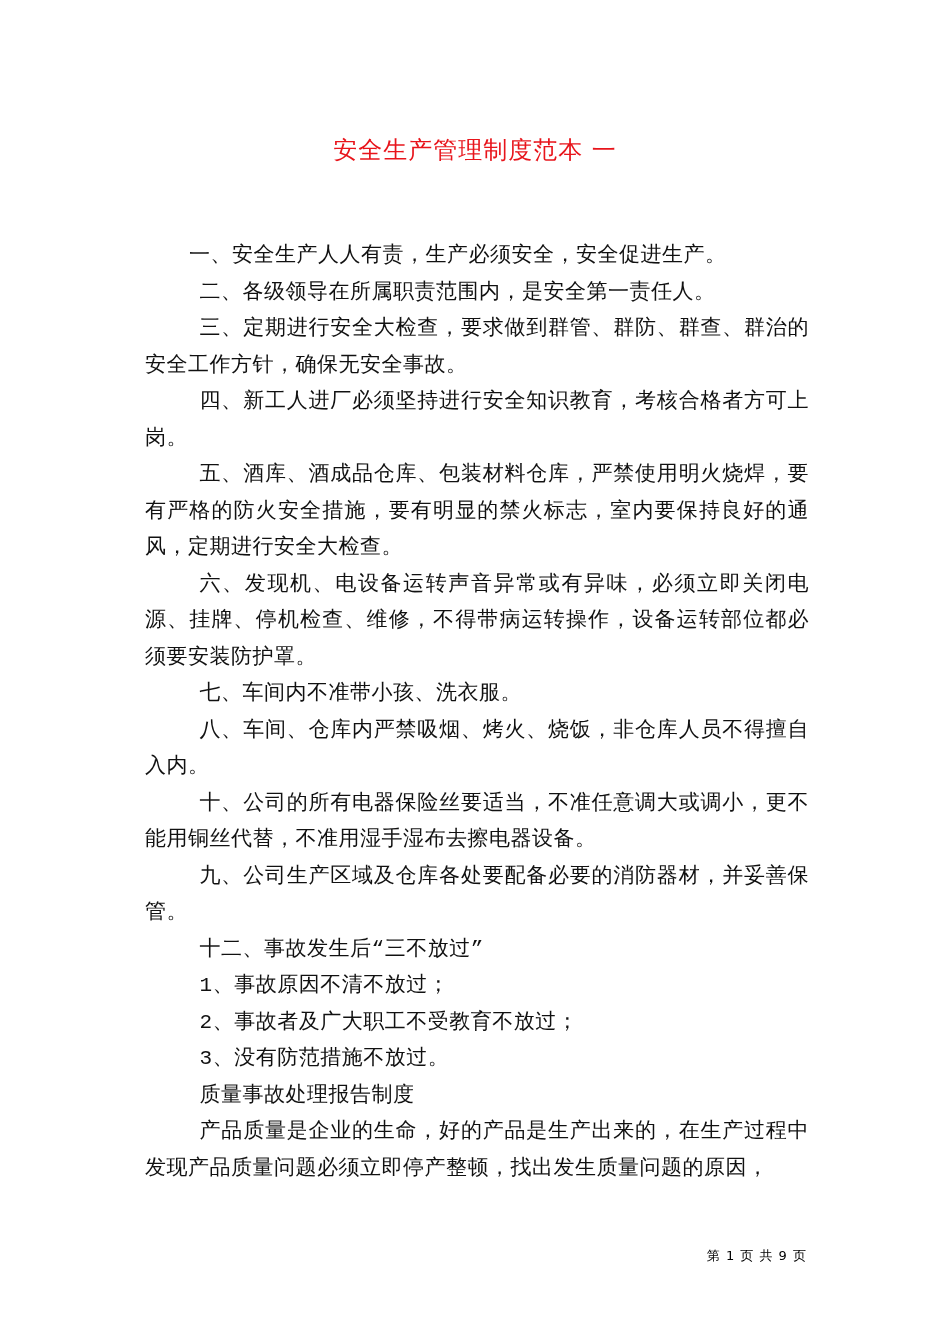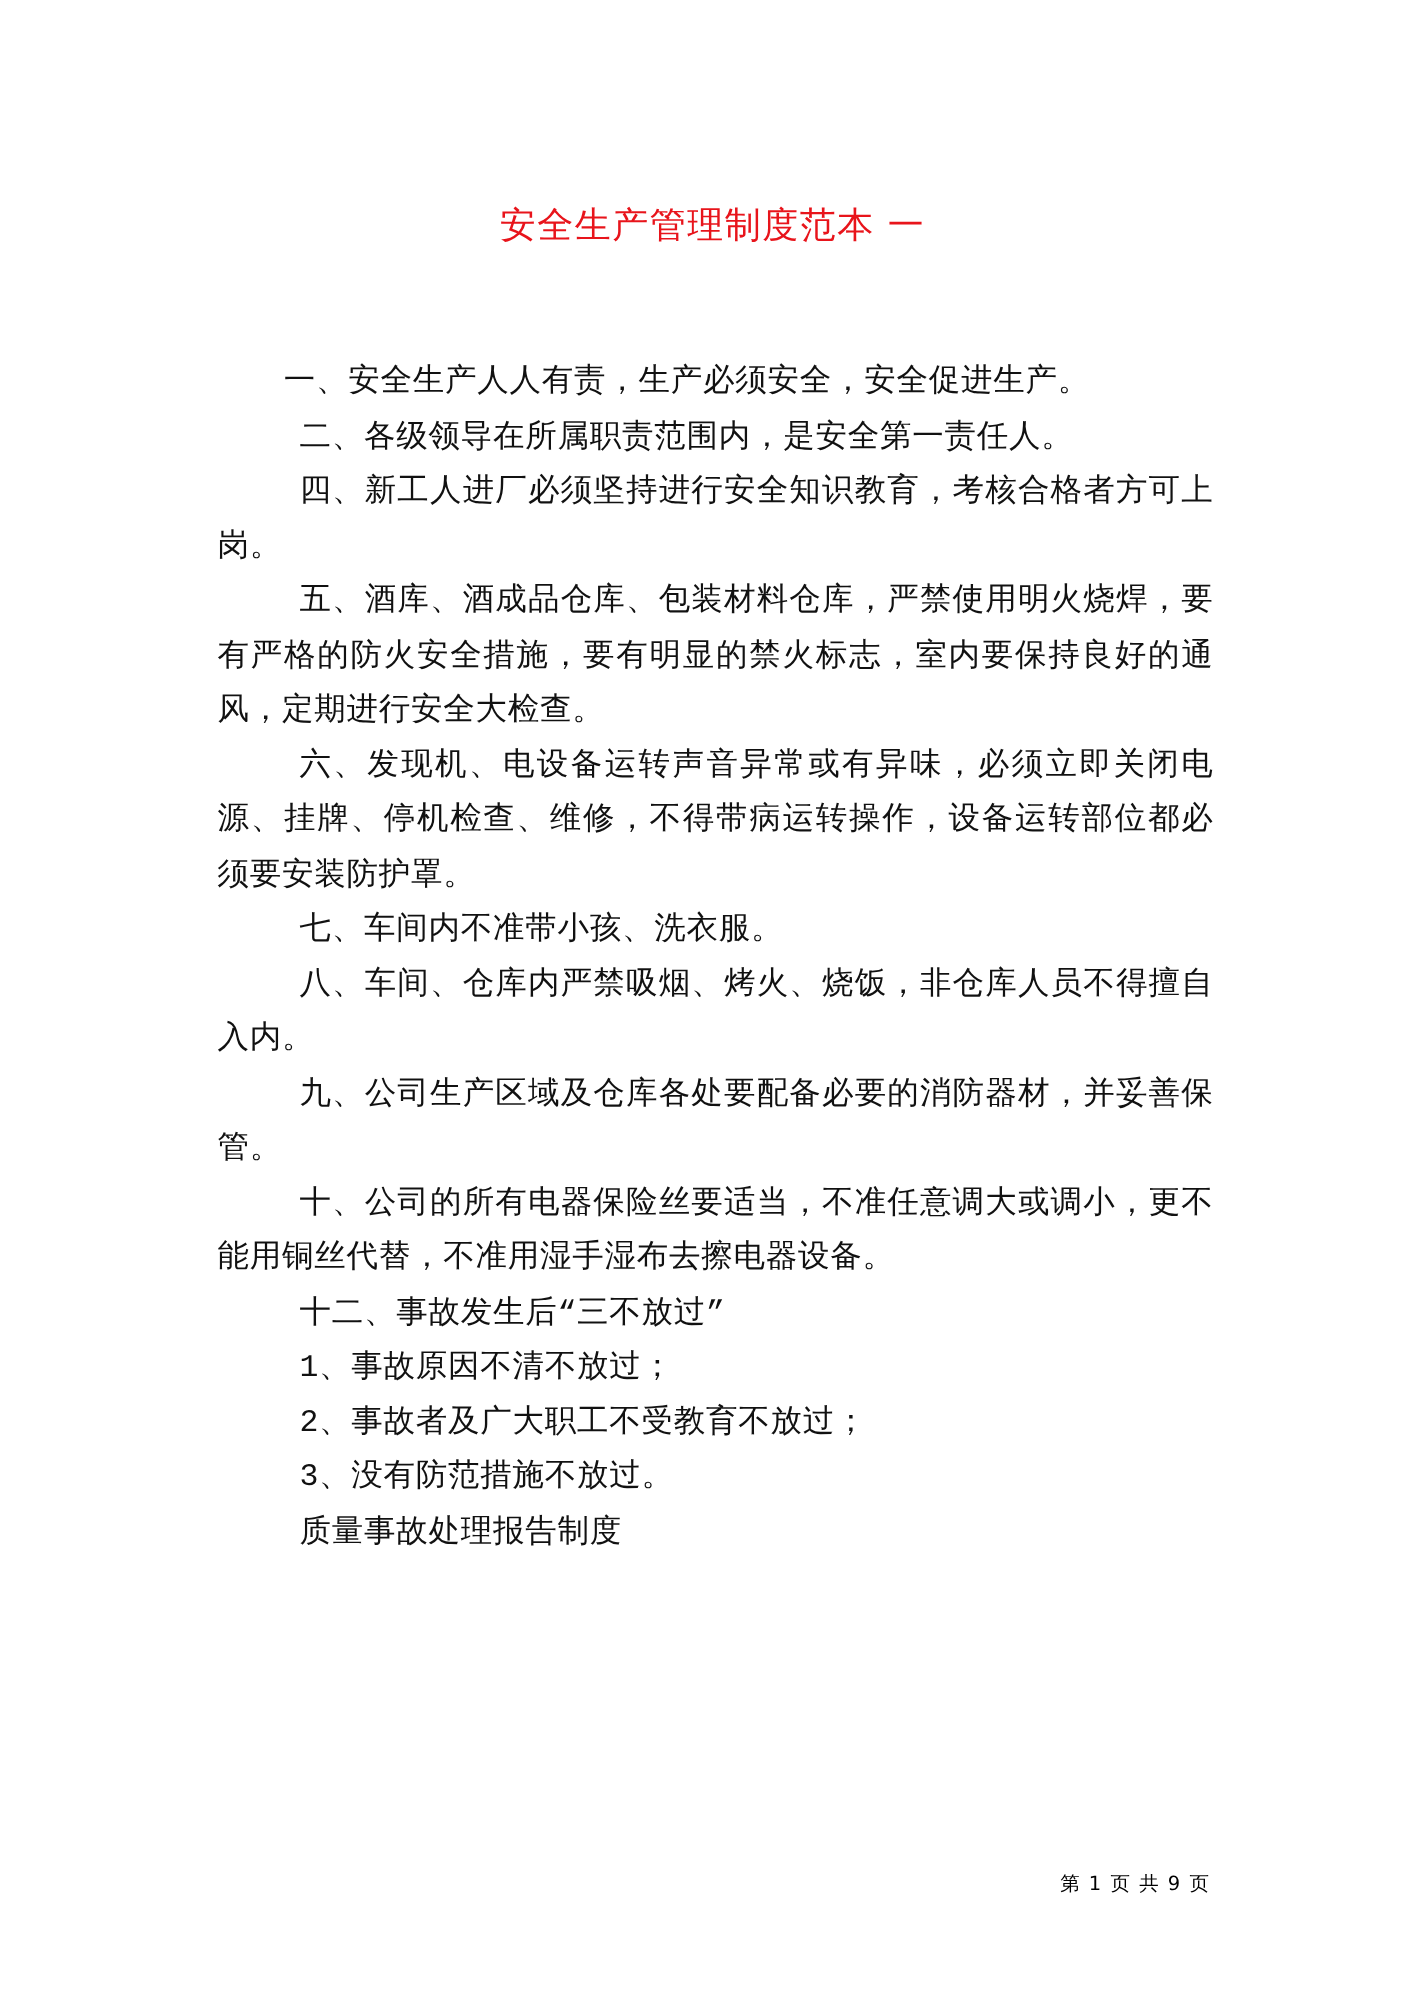--- a/index.html
+++ b/index.html
@@ -19,28 +19,30 @@
 </style>
 </head>
 <body>
 
 <div class="page">
   <div class="title">安全生产管理制度范本 一</div>
 
   <div class="body">
     <p class="p ind1">一、安全生产人人有责，生产必须安全，安全促进生产。</p>
     <p class="p ind2">二、各级领导在所属职责范围内，是安全第一责任人。</p>
+    <p class="p ind2">三、定期进行安全大检查，要求做到群管、群防、群查、群治的安全工作方针，确保无安全事故。</p>
     <p class="p ind2">四、新工人进厂必须坚持进行安全知识教育，考核合格者方可上岗。</p>
     <p class="p ind2">五、酒库、酒成品仓库、包装材料仓库，严禁使用明火烧焊，要有严格的防火安全措施，要有明显的禁火标志，室内要保持良好的通风，定期进行安全大检查。</p>
     <p class="p ind2">六、发现机、电设备运转声音异常或有异味，必须立即关闭电源、挂牌、停机检查、维修，不得带病运转操作，设备运转部位都必须要安装防护罩。</p>
     <p class="p ind2">七、车间内不准带小孩、洗衣服。</p>
     <p class="p ind2">八、车间、仓库内严禁吸烟、烤火、烧饭，非仓库人员不得擅自入内。</p>
+    <p class="p ind2">十、公司的所有电器保险丝要适当，不准任意调大或调小，更不能用铜丝代替，不准用湿手湿布去擦电器设备。</p>
     <p class="p ind2">九、公司生产区域及仓库各处要配备必要的消防器材，并妥善保管。</p>
-    <p class="p ind2">十、公司的所有电器保险丝要适当，不准任意调大或调小，更不能用铜丝代替，不准用湿手湿布去擦电器设备。</p>
     <p class="p ind2">十二、事故发生后“三不放过”</p>
     <p class="p ind2">1、事故原因不清不放过；</p>
     <p class="p ind2">2、事故者及广大职工不受教育不放过；</p>
     <p class="p ind2">3、没有防范措施不放过。</p>
     <p class="p ind2">质量事故处理报告制度</p>
+    <p class="p ind2">产品质量是企业的生命，好的产品是生产出来的，在生产过程中发现产品质量问题必须立即停产整顿，找出发生质量问题的原因，</p>
   </div>
 
   <div class="footer">第 1 页 共 9 页</div>
 </div>
 
 </body></html>

